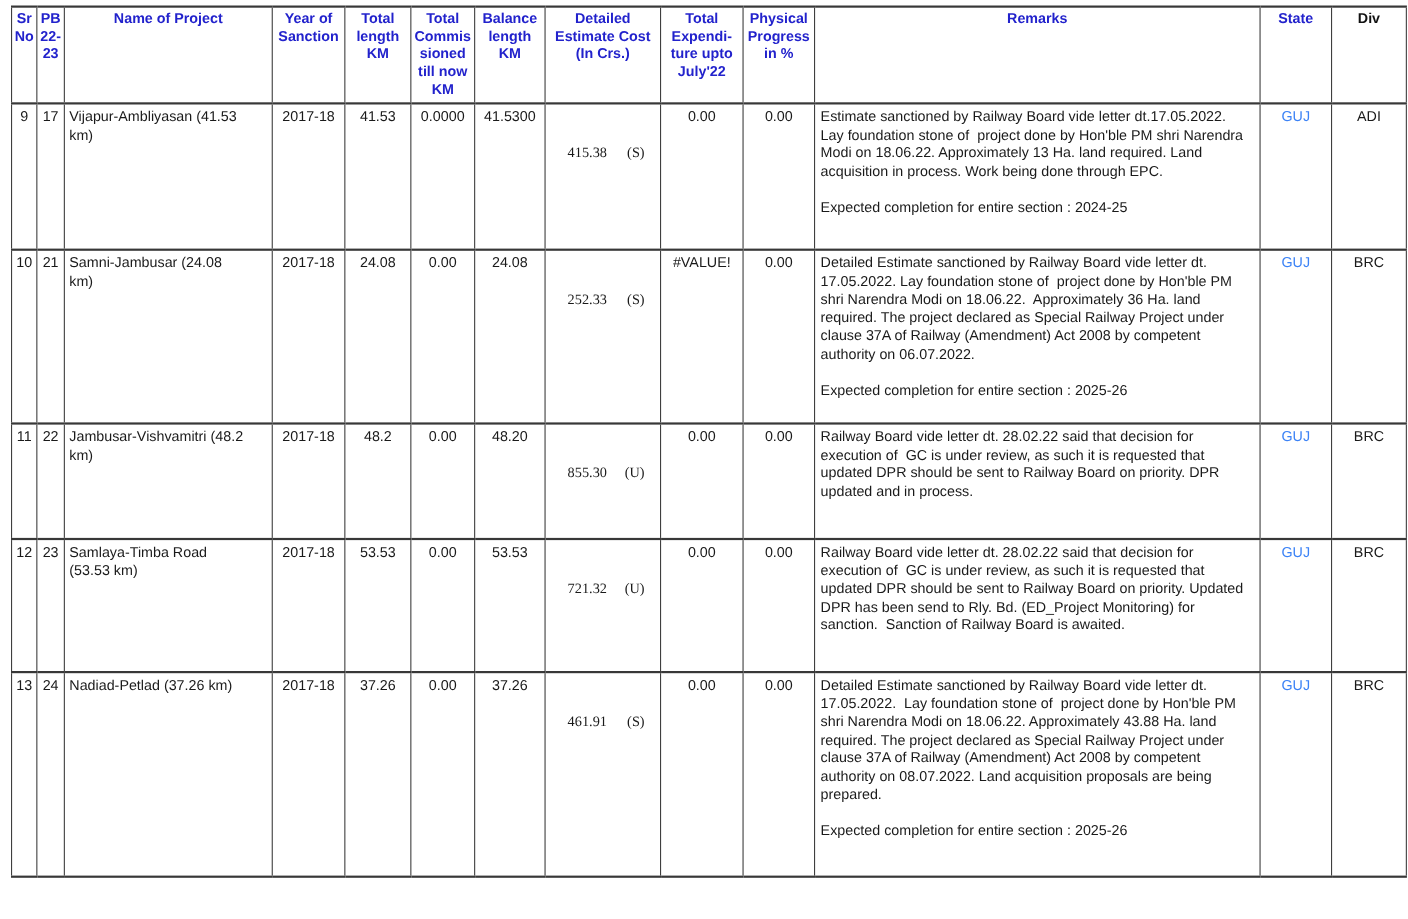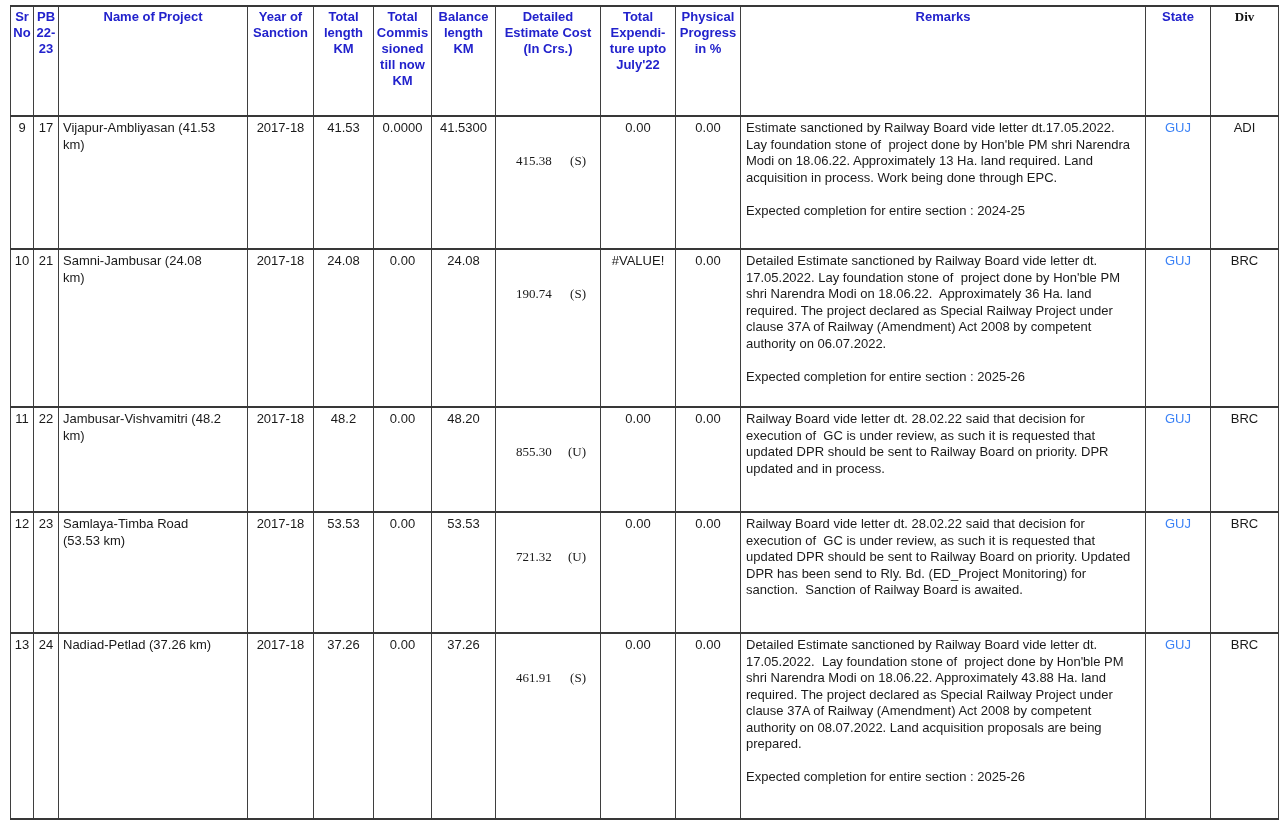--- a/index.html
+++ b/index.html
@@ -5,28 +5,28 @@
   html,body{margin:0;padding:0;background:#ffffff;}
   body{width:1280px;height:835px;overflow:hidden;
        font-family:"Liberation Sans","DejaVu Sans",sans-serif;
        color:#1a1a1a;}
   .page{padding:5px 0 0 10px;}
   table.projects{border-collapse:collapse;table-layout:fixed;width:1268px;}
   th,td{border:1px solid #3f3f3f;border-top:2px solid #383838;border-bottom:2px solid #383838;
         vertical-align:top;font-size:13px;overflow:hidden;}
   th{color:#2222cc;font-weight:bold;text-align:center;padding:2px 1px 0 1px;
      white-space:pre-line;line-height:16px;}
-  th.black{color:#111111;font-family:Liberation Serif, serif;}
+  th.black{color:#111111;}
   td{padding:3px 3px 0 3px;line-height:16.5px;white-space:pre-wrap;}
   .c-center{text-align:center;padding-left:1px;padding-right:1px;}
   .c-left{text-align:left;padding-left:4px;padding-right:3px;margin-top:32px;}
   .c-remarks{padding-left:5px;padding-right:14px;}
   .c-state{color:#3b82f6;}
   .cost-wrap{display:flex;justify-content:space-between;padding:0 11px 0 17px;font-family:Liberation Serif, serif;}
-  tr.hdr{height:110px;}
+  tr.hdr{height:88px;}
   tr.r0{height:133px;}
   tr.r1{height:158px;}
   tr.r2{height:105px;}
   tr.r3{height:121px;}
   tr.r4{height:186px;}
 </style>
 </head>
 <body>
 
 <div class="page">
@@ -106,21 +106,21 @@
       <tr class="r1">
         <td class="c-center">10</td>
         <td class="c-center">21</td>
         <td class="c-left">Samni-Jambusar (24.08
 km)</td>
         <td class="c-center">2017-18</td>
         <td class="c-center">24.08</td>
         <td class="c-center">0.00</td>
         <td class="c-center">24.08</td>
         <td>
-          <div class="cost-wrap"><span>190.74</span><span>(S)</span></div>
+          <div class="cost-wrap"><span>252.33</span><span>(S)</span></div>
         </td>
         <td class="c-center">#VALUE!</td>
         <td class="c-center">0.00</td>
         <td class="c-left c-remarks">Detailed Estimate sanctioned by Railway Board vide letter dt. 17.05.2022. Lay foundation stone of  project done by Hon'ble PM shri Narendra Modi on 18.06.22.  Approximately 36 Ha. land required. The project declared as Special Railway Project under clause 37A of Railway (Amendment) Act 2008 by competent authority on 06.07.2022.
 
 Expected completion for entire section : 2025-26</td>
         <td class="c-center c-state">GUJ</td>
         <td class="c-center">BRC</td>
       </tr>
       <tr class="r2">

